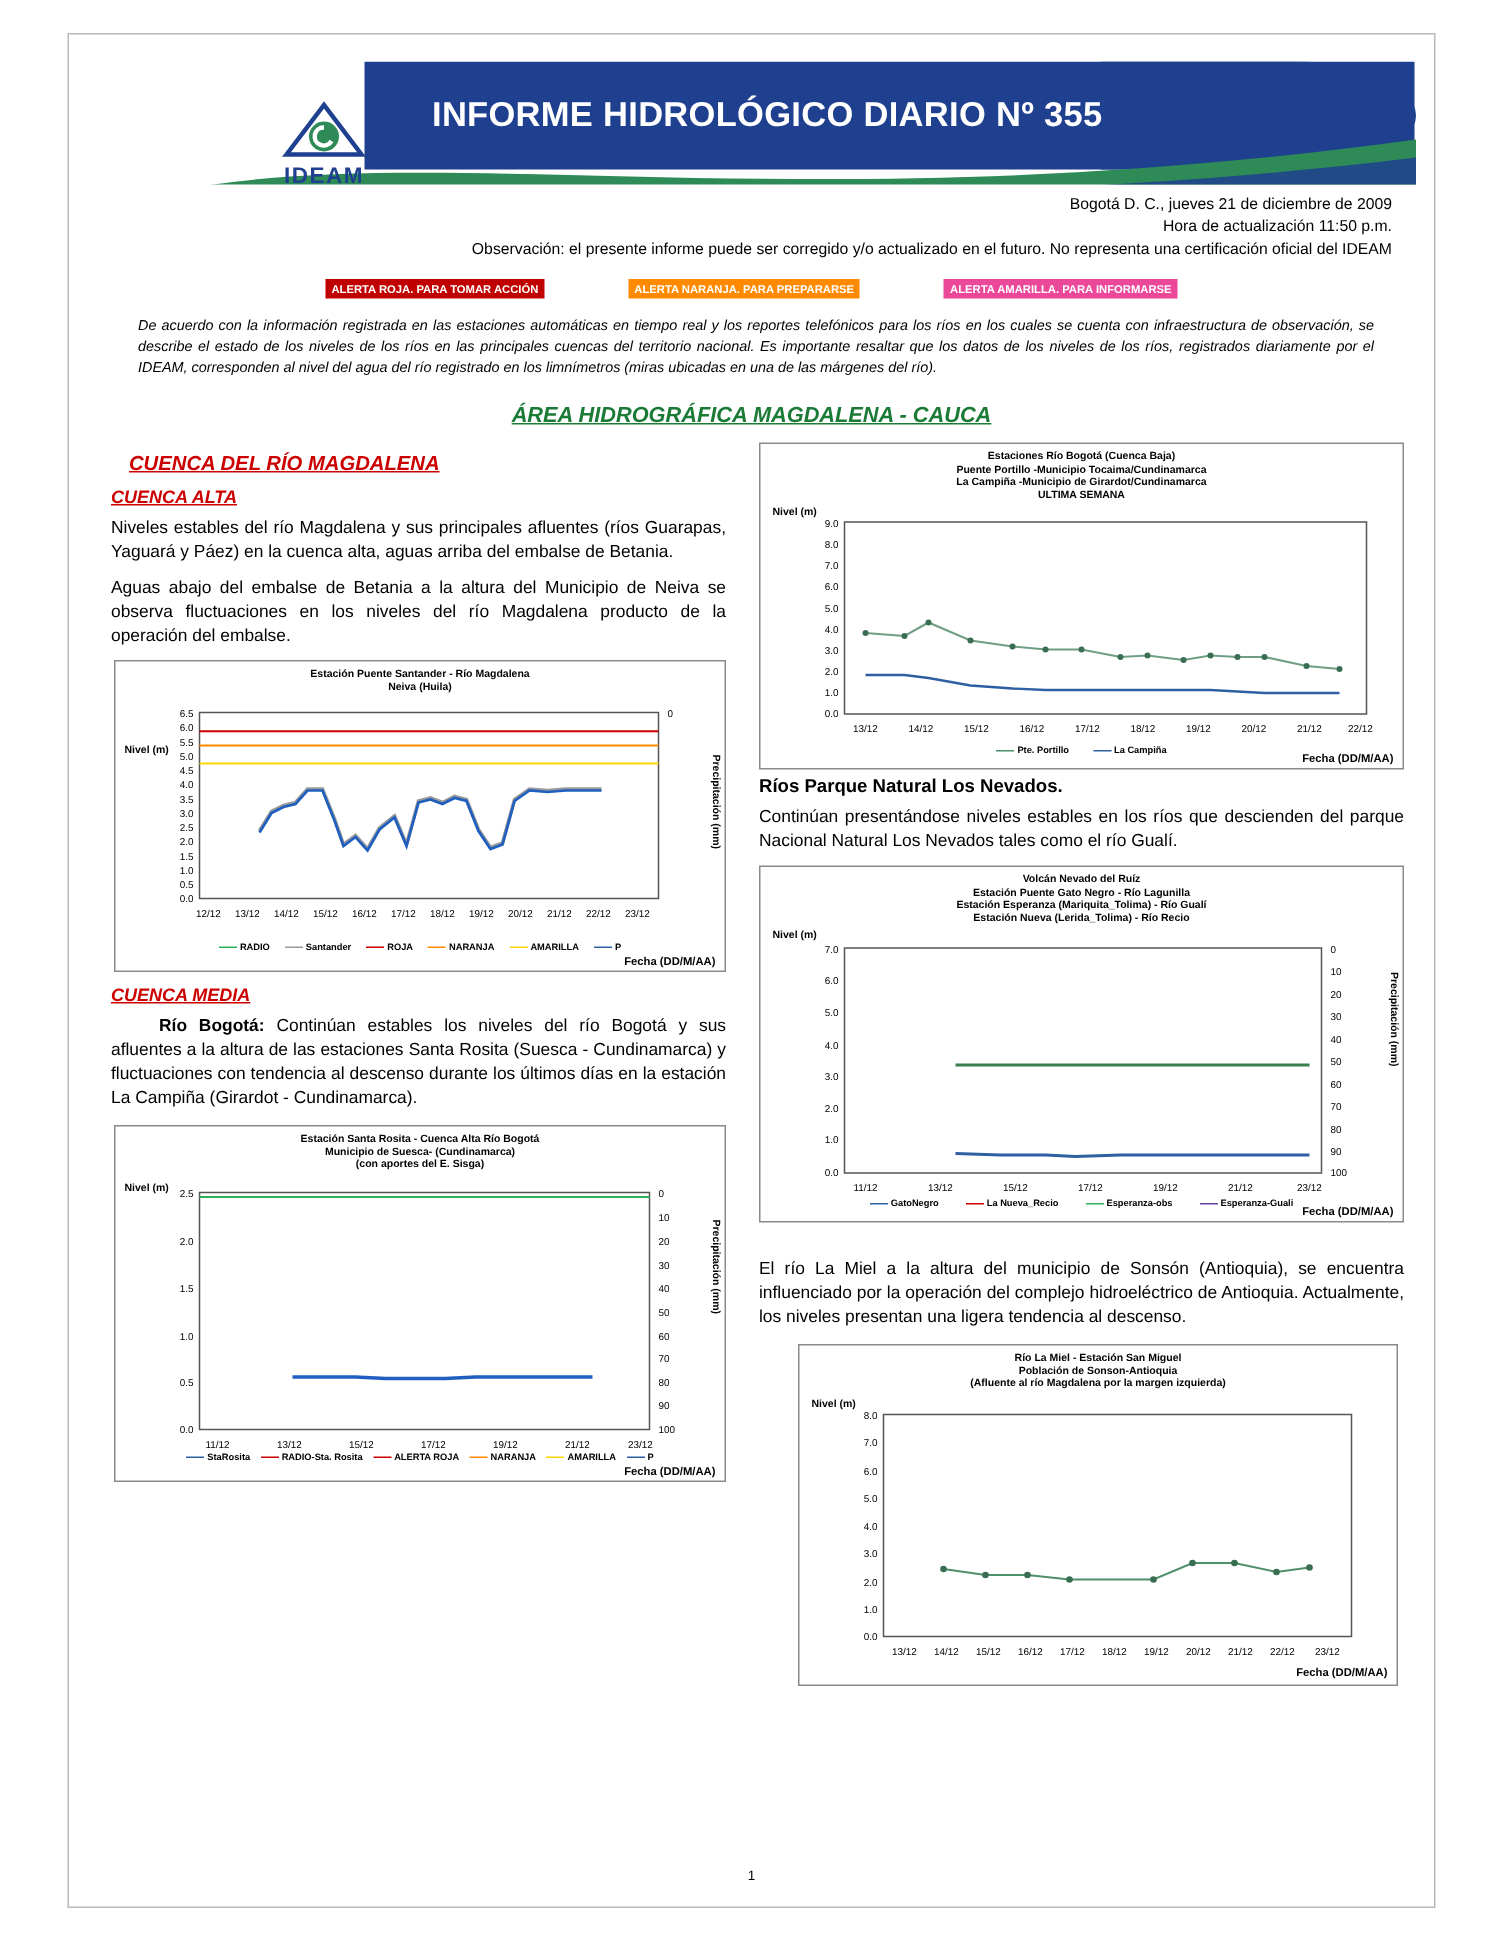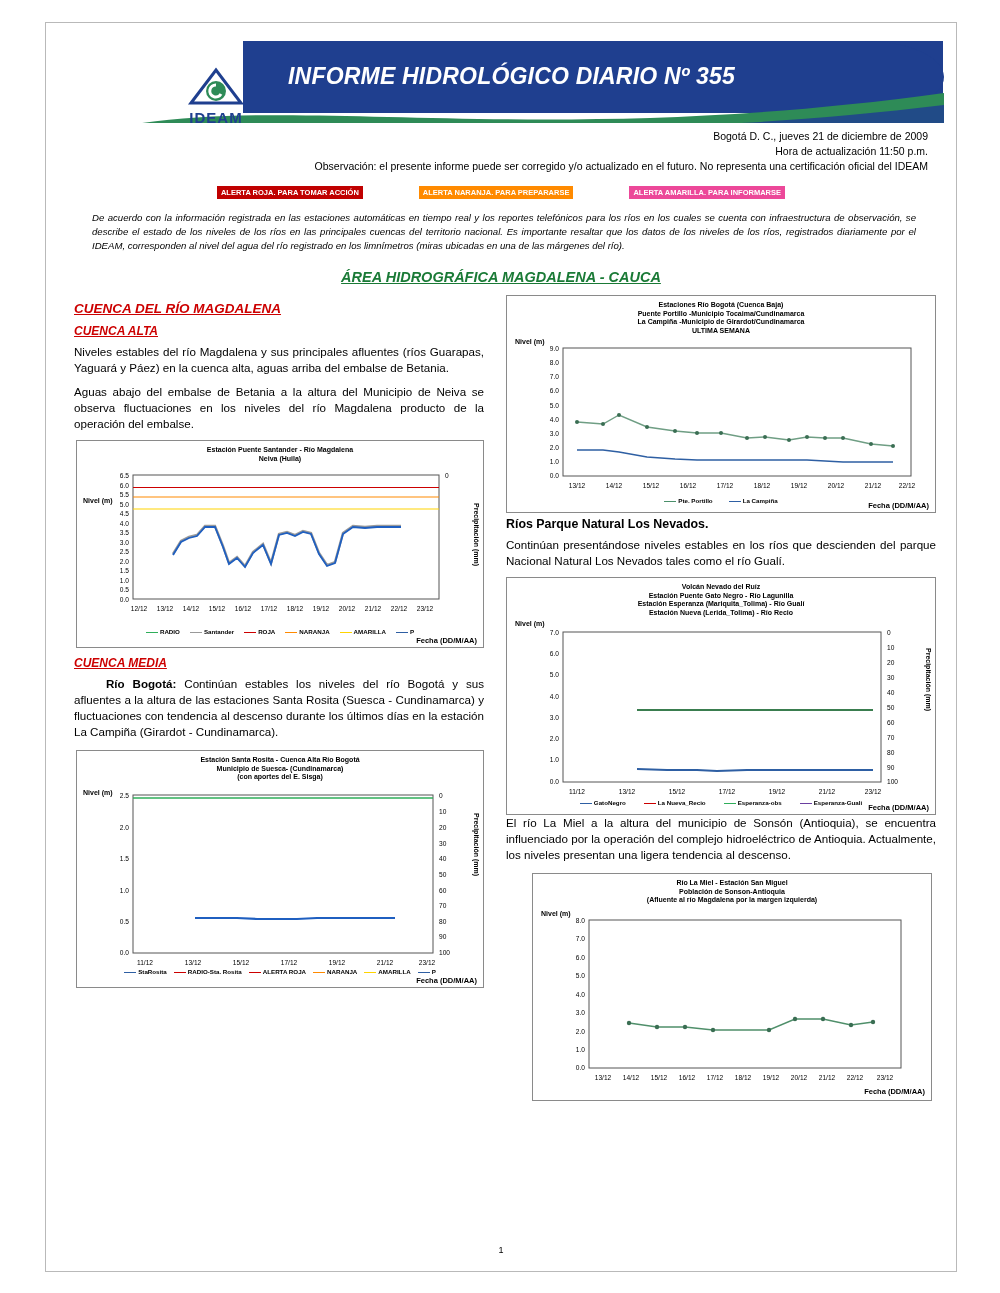--- a/index.html
+++ b/index.html
@@ -4,39 +4,39 @@
 <style>
   html,body{margin:0;padding:0;background:#ffffff;}
   body{width:1000px;height:1293px;font-family:"Liberation Sans",sans-serif;color:#000;}
   .page{position:relative;width:1000px;height:1293px;box-sizing:border-box;}
   .sheet{position:absolute;left:45px;top:22px;width:910px;height:1248px;border:1px solid #b9b9b9;background:#fff;}
   
   .banner{position:relative;height:82px;margin:18px 12px 0 12px;overflow:hidden;}
   .banner .blue{position:absolute;left:185px;top:0;width:700px;height:72px;background:#1f3f8f;border-radius:0 0 0 0;}
   .banner .blue:after{content:"";position:absolute;right:-1px;top:0;width:210px;height:72px;background:#1f3f8f;
     border-top-right-radius:160px 72px;border-bottom-right-radius:160px 72px;}
-  .banner .title{position:absolute;left:230px;top:22px;width:660px;color:#fff;font-size:23px;font-weight:bold;font-style:italic;letter-spacing:.2px;}
+  .banner .title{position:absolute;left:230px;top:22px;width:660px;color:#fff;font-size:23px;font-weight:bold;letter-spacing:.2px;}
   .swoosh{position:absolute;left:60px;top:46px;width:826px;height:46px;}
   .logo{position:absolute;left:108px;top:26px;width:100px;height:64px;text-align:center;}
   .logo .mark{width:58px;height:40px;margin:0 auto;position:relative;}
   .logo .mark svg{display:block}
   .logo .name{font-size:15px;font-weight:bold;color:#1f3f8f;letter-spacing:1px;margin-top:2px;}
   
   .meta{margin:6px 28px 0 0;text-align:right;font-size:10.5px;line-height:15px;color:#000;}
   
   .alerts{display:flex;justify-content:center;gap:56px;margin-top:12px;font-size:7.5px;font-weight:bold;}
   .alerts div{padding:2px 4px;color:#fff;white-space:nowrap;}
   .a-roja{background:#c00000;}
   .a-naranja{background:#ff8a00;color:#000;}
   .a-amarilla{background:#ec4899;color:#000;}
   .intro{margin:12px 40px 0 46px;font-size:9.6px;line-height:14px;text-align:justify;font-style:italic;}
   .area-title{margin-top:16px;text-align:center;color:#1a7a36;font-weight:bold;font-style:italic;font-size:14.5px;text-decoration:underline;}
   .cols{display:flex;margin:10px 28px 0 28px;gap:22px;}
   .col{width:435px;}
-  h3.sec{color:#cc0000;font-weight:bold;font-style:italic;font-size:13.5px;margin:6px 0 2px 0;text-decoration:underline;}
+  h3.sec{color:#cc0000;font-weight:bold;font-style:italic;font-size:13.5px;margin:6px 0 2px 12px;text-decoration:underline;}
   h4.sub{color:#cc0000;font-weight:bold;font-style:italic;font-size:12px;margin:8px 0 2px 0;text-decoration:underline;}
   p.body{font-size:11.6px;line-height:16px;text-align:justify;margin:6px 0 8px 0;}
   p.body b{font-weight:bold;padding-left:32px;}
   h4.blk{font-size:12.4px;font-weight:bold;margin:4px 0 2px 0;}
   .chart{border:1px solid #8a8a8a;background:#fff;position:relative;box-sizing:border-box;}
   .chart .ct{text-align:center;font-size:7px;font-weight:bold;line-height:8.5px;padding-top:5px;}
   .axisL{position:absolute;font-size:7px;font-weight:bold;}
   .axisR{position:absolute;font-size:7px;font-weight:bold;writing-mode:vertical-rl;}
   .xlab{position:absolute;right:6px;font-size:7.5px;font-weight:bold;}
   .legend{position:absolute;left:0;right:0;display:flex;justify-content:center;gap:10px;font-size:6.2px;font-weight:bold;}
@@ -319,21 +319,21 @@
         </svg>
         <div class="legend" style="bottom:8px;gap:18px;">
           <span><span class="k" style="border-color:#2e5fa3"></span><span>GatoNegro</span></span>
           <span><span class="k" style="border-color:#cc0000"></span><span>La Nueva_Recio</span></span>
           <span><span class="k" style="border-color:#2fae5a"></span><span>Esperanza-obs</span></span>
           <span><span class="k" style="border-color:#6a3fa0"></span><span>Esperanza-Guali</span></span>
         </div>
         <div class="xlab" style="bottom:2px;">Fecha (DD/M/AA)</div>
       </div>
 
-      <p class="body" style="margin-top:0">El río La Miel a la altura del municipio de Sonsón (Antioquia), se encuentra influenciado por la operación del complejo hidroeléctrico de Antioquia. Actualmente, los niveles presentan una ligera tendencia al descenso.</p>
+      <p class="body" style="margin-top:23px">El río La Miel a la altura del municipio de Sonsón (Antioquia), se encuentra influenciado por la operación del complejo hidroeléctrico de Antioquia. Actualmente, los niveles presentan una ligera tendencia al descenso.</p>
 
       <div class="chart" style="width:400px;height:228px;margin:10px 0 0 26px;">
         <div class="ct">
           <div>Río La Miel - Estación San Miguel</div>
           <div>Población de Sonson-Antioquia</div>
           <div>(Afluente al río Magdalena por la margen izquierda)</div>
         </div>
         <div class="axisL" style="left:8px;top:36px;">Nivel (m)</div>
         <svg width="400" height="186" style="position:absolute;left:0;top:38px">
           <rect x="56" y="8" width="312" height="148" fill="#fff" stroke="#555" stroke-width="1"></rect>

